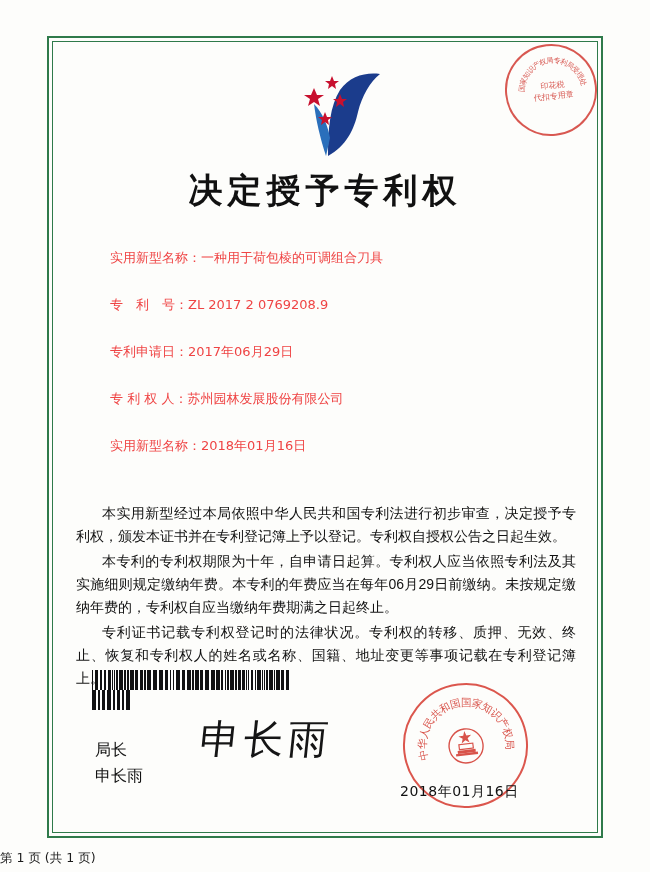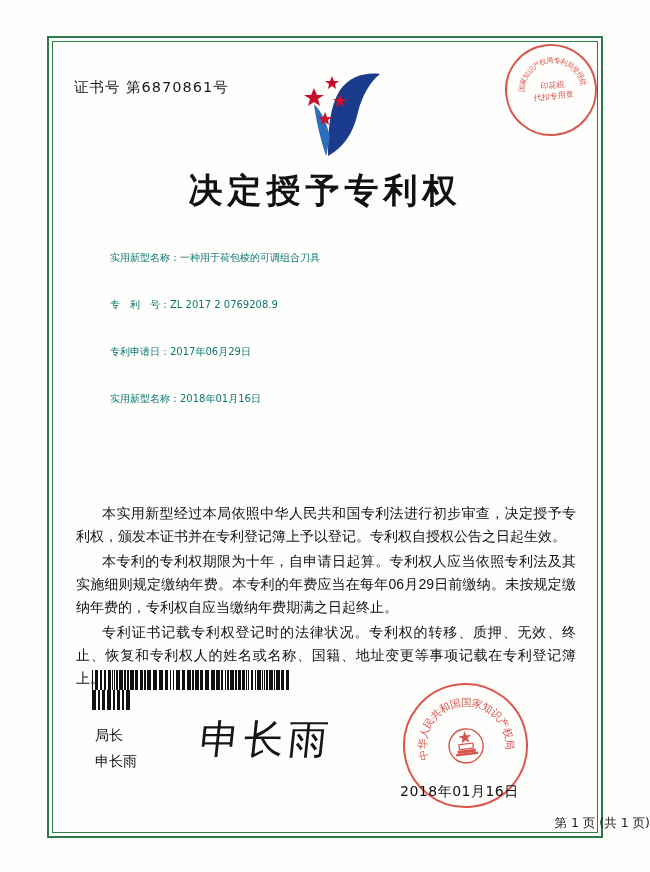--- a/index.html
+++ b/index.html
@@ -113,24 +113,24 @@
   }
 
   
   .fields {
     position: absolute;
     left: 110px;
     top: 248px;
     width: 470px;
   }
   .frow {
-    font-size: 10px;
+    font-size: 13px;
     line-height: 20px;
     margin-bottom: 27px;
-    color: #0f766e;
+    color: #ef4444;
     white-space: nowrap;
   }
   .flabel {
     display: inline-block;
   }
   .fvalue {
     display: inline-block;
   }
 
   
@@ -163,22 +163,22 @@
     background: #111;
     height: 20px;
     margin-right: 1px;
     vertical-align: top;
   }
 
   
   .sig-labels {
     position: absolute;
     left: 95px;
-    top: 722px;
-    font-size: 14px;
+    top: 737px;
+    font-size: 16px;
     line-height: 26px;
     color: #111;
   }
   .sig-hand {
     position: absolute;
     left: 200px;
     top: 712px;
     font-size: 40px;
     font-family: "DejaVu Serif", serif;
     color: #151515;
@@ -223,36 +223,35 @@
     top: 783px;
     font-size: 14px;
     color: #111;
     letter-spacing: .5px;
   }
 
   
   .footer {
     position: absolute;
     left: 0;
-    top: 815px;
+    top: 850px;
     width: 650px;
-    text-align: right;
+    text-align: left;
     font-size: 12.5px;
     color: #1a1a1a;
   }
 </style>
 </head>
 <body>
 
 <div class="page">
 
   <div class="border-outer"></div>
   <div class="border-inner"></div>
 
-  <div class="cert-no">证书号 第6870861号</div>
 
   <div class="stamp-top">
     <div class="arc" id="seal-top-arc">
         <span style="font-size: 7.2px; transform: rotate(-78deg) translate(0px, -36px) rotate(0deg) translate(-50%, 0px);">国</span>
         <span style="font-size: 7.2px; transform: rotate(-65deg) translate(0px, -36px) rotate(0deg) translate(-50%, 0px);">家</span>
         <span style="font-size: 7.2px; transform: rotate(-52deg) translate(0px, -36px) rotate(0deg) translate(-50%, 0px);">知</span>
         <span style="font-size: 7.2px; transform: rotate(-39deg) translate(0px, -36px) rotate(0deg) translate(-50%, 0px);">识</span>
         <span style="font-size: 7.2px; transform: rotate(-26deg) translate(0px, -36px) rotate(0deg) translate(-50%, 0px);">产</span>
         <span style="font-size: 7.2px; transform: rotate(-13deg) translate(0px, -36px) rotate(0deg) translate(-50%, 0px);">权</span>
         <span style="font-size: 7.2px; transform: rotate(0deg) translate(0px, -36px) rotate(0deg) translate(-50%, 0px);">局</span>
@@ -286,20 +285,23 @@
 
   <div class="fields">
     <div class="frow">
       <span class="flabel">实用新型名称：</span><span class="fvalue">一种用于荷包棱的可调组合刀具</span>
     </div>
     <div class="frow">
       <span class="flabel">专　利　号：</span><span class="fvalue">ZL 2017 2 0769208.9</span>
     </div>
     <div class="frow">
       <span class="flabel">专利申请日：</span><span class="fvalue">2017年06月29日</span>
+    </div>
+    <div class="frow">
+      <span class="flabel">专 利 权 人：</span><span class="fvalue">苏州园林发展股份有限公司</span>
     </div>
     <div class="frow">
       <span class="flabel">实用新型名称：</span><span class="fvalue">2018年01月16日</span>
     </div>
   </div>
 
   <div class="body-text">
     <p>本实用新型经过本局依照中华人民共和国专利法进行初步审查，决定授予专利权，颁发本证书并在专利登记簿上予以登记。专利权自授权公告之日起生效。</p>
     <p>本专利的专利权期限为十年，自申请日起算。专利权人应当依照专利法及其实施细则规定缴纳年费。本专利的年费应当在每年06月29日前缴纳。未按规定缴纳年费的，专利权自应当缴纳年费期满之日起终止。</p>
     <p>专利证书记载专利权登记时的法律状况。专利权的转移、质押、无效、终止、恢复和专利权人的姓名或名称、国籍、地址变更等事项记载在专利登记簿上。</p>

